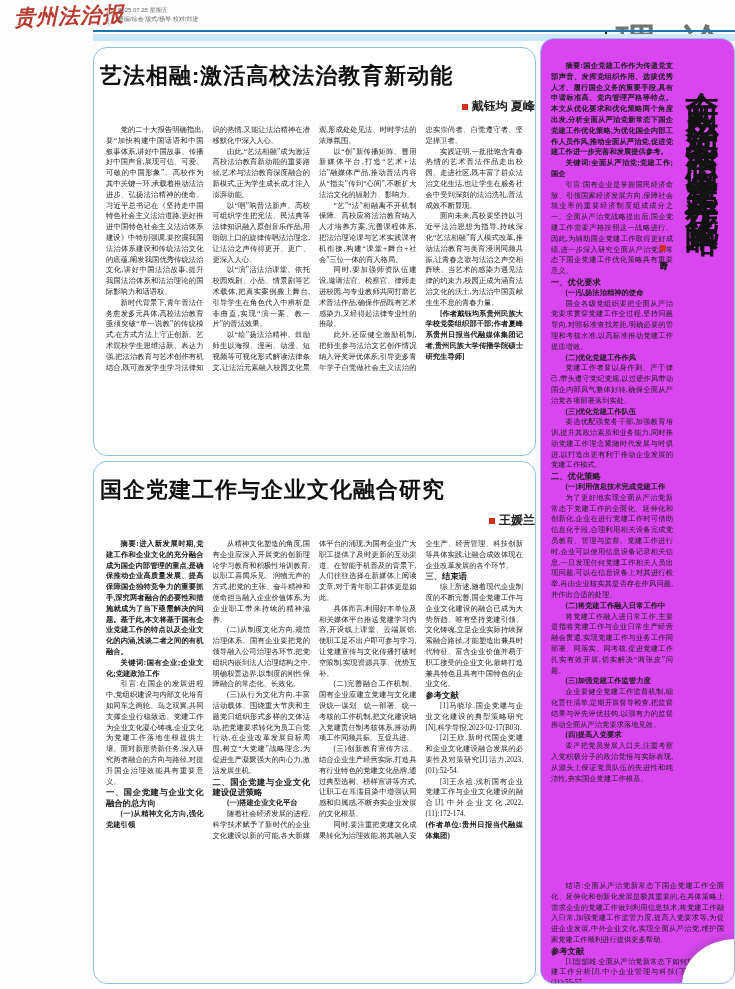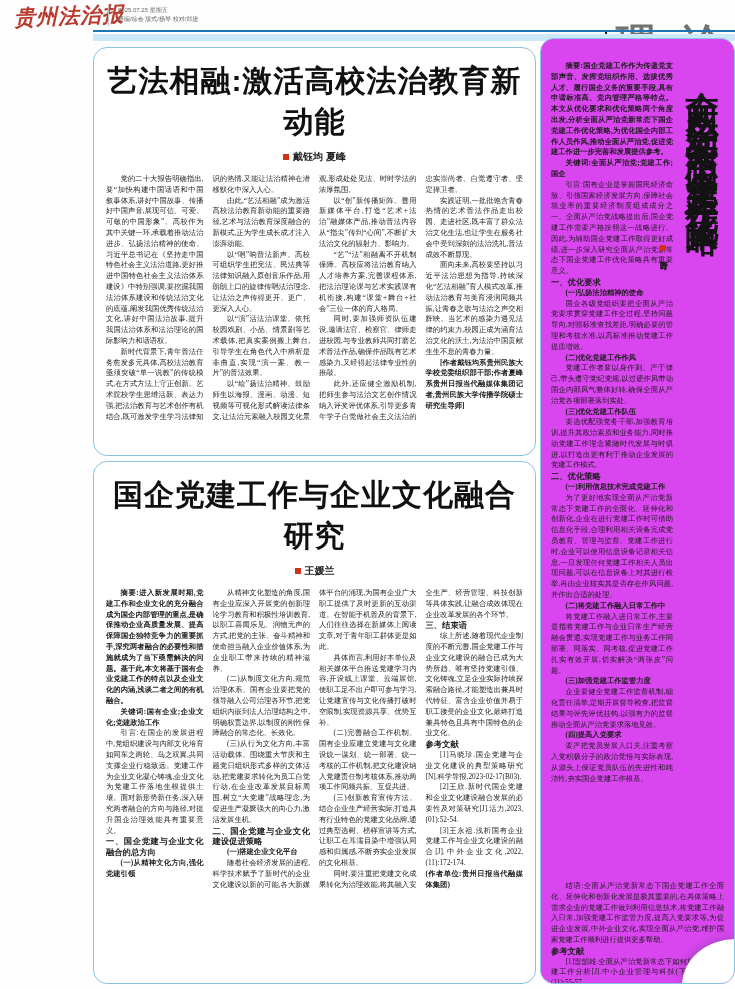--- a/index.html
+++ b/index.html
@@ -17,24 +17,24 @@
   .pageno{font-size:30px;}
   .hdr-sep{width:2px;height:28px;background:#1c1c1c;margin:0 9px 0 7px;}
   .secttl{font-size:40px;letter-spacing:8px;white-space:nowrap;}
   .rule-dark{position:absolute;left:93px;right:0;top:30px;height:2px;background:#1b74b4;}
   .rule-light{position:absolute;left:93px;right:0;top:34px;height:7px;background:#cbe8f8;}
   
   .box{position:absolute;border:1px solid #8cc2e2;border-radius:14px;background:#ffffff;}
   #box1{left:93px;top:47px;width:441px;height:407px;}
   #box2{left:93px;top:461px;width:441px;height:521px;}
   #box3{left:540px;top:38px;width:193px;height:944px;background:#d946ef;overflow:hidden;}
-  .art-title{text-align:center;font-family:"Liberation Sans",sans-serif;font-weight:bold;
-        font-size:30px;letter-spacing:1px;margin:13px 6px 0;color:#101010;}
-  .byline{text-align:center;font-family:"Liberation Sans",sans-serif;font-weight:bold;
-        font-size:10px;margin-top:7px;color:#222;}
+  .art-title{font-family:"Liberation Sans",sans-serif;font-weight:bold;
+        font-size:22px;letter-spacing:1px;margin:13px 6px 0;color:#101010;}
+  .byline{text-align:right;font-family:"Liberation Sans",sans-serif;font-weight:bold;
+        font-size:12px;margin-top:7px;color:#222;}
   .redsq{display:inline-block;width:6px;height:6px;background:#cc3318;margin-right:4px;}
   .cols{column-count:4;column-gap:9px;margin:10px 12px 0;overflow:hidden;
         text-align:justify;font-size:7.3px;line-height:10.8px;}
   #box1 .cols{height:328px;}
   #box2 .cols{height:436px;}
   .cols p,.a3col p,.a3bottom p{margin:0;}
   .t-p{text-indent:2em;}
   .t-h{font-family:"Liberation Sans",sans-serif;font-weight:bold;font-size:8.3px;
         margin:5px 0 3px;text-indent:0;}
   .t-abs{font-weight:bold;text-indent:2em;}

